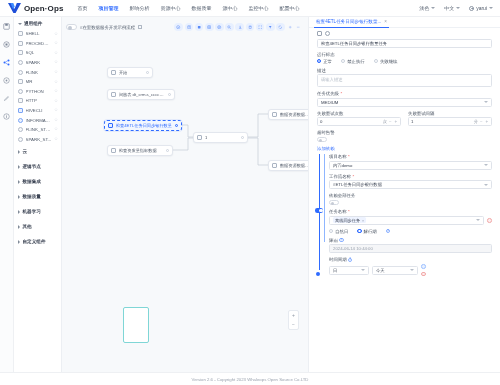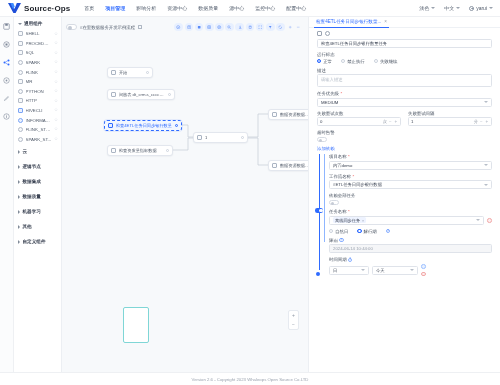--- a/index.html
+++ b/index.html
@@ -211,21 +211,21 @@
 <div class="app">
 
   <div class="header">
     <div class="logo-wrap">
       <span class="logo-mark">
         <svg width="13" height="10" viewBox="0 0 13 10">
           <path d="M0 0 L4.2 0 L6.5 6 L8.8 0 L13 0 L7.6 10 L5.4 10 Z" fill="#1f4fd8"></path>
           <path d="M2.4 0 L5.3 0 L6.6 3.6 L5.2 6.6 Z" fill="#3d8bff"></path>
         </svg>
       </span>
-      <span class="logo-text">Source·Ops</span>
+      <span class="logo-text">Open·Ops</span>
     </div>
     <div class="nav">
       <div class="nav-item">首页</div>
       <div class="nav-item active">项目管理</div>
       <div class="nav-item">影响分析</div>
       <div class="nav-item">资源中心</div>
       <div class="nav-item">数据质量</div>
       <div class="nav-item">源中心</div>
       <div class="nav-item">监控中心</div>
       <div class="nav-item">配置中心</div>

